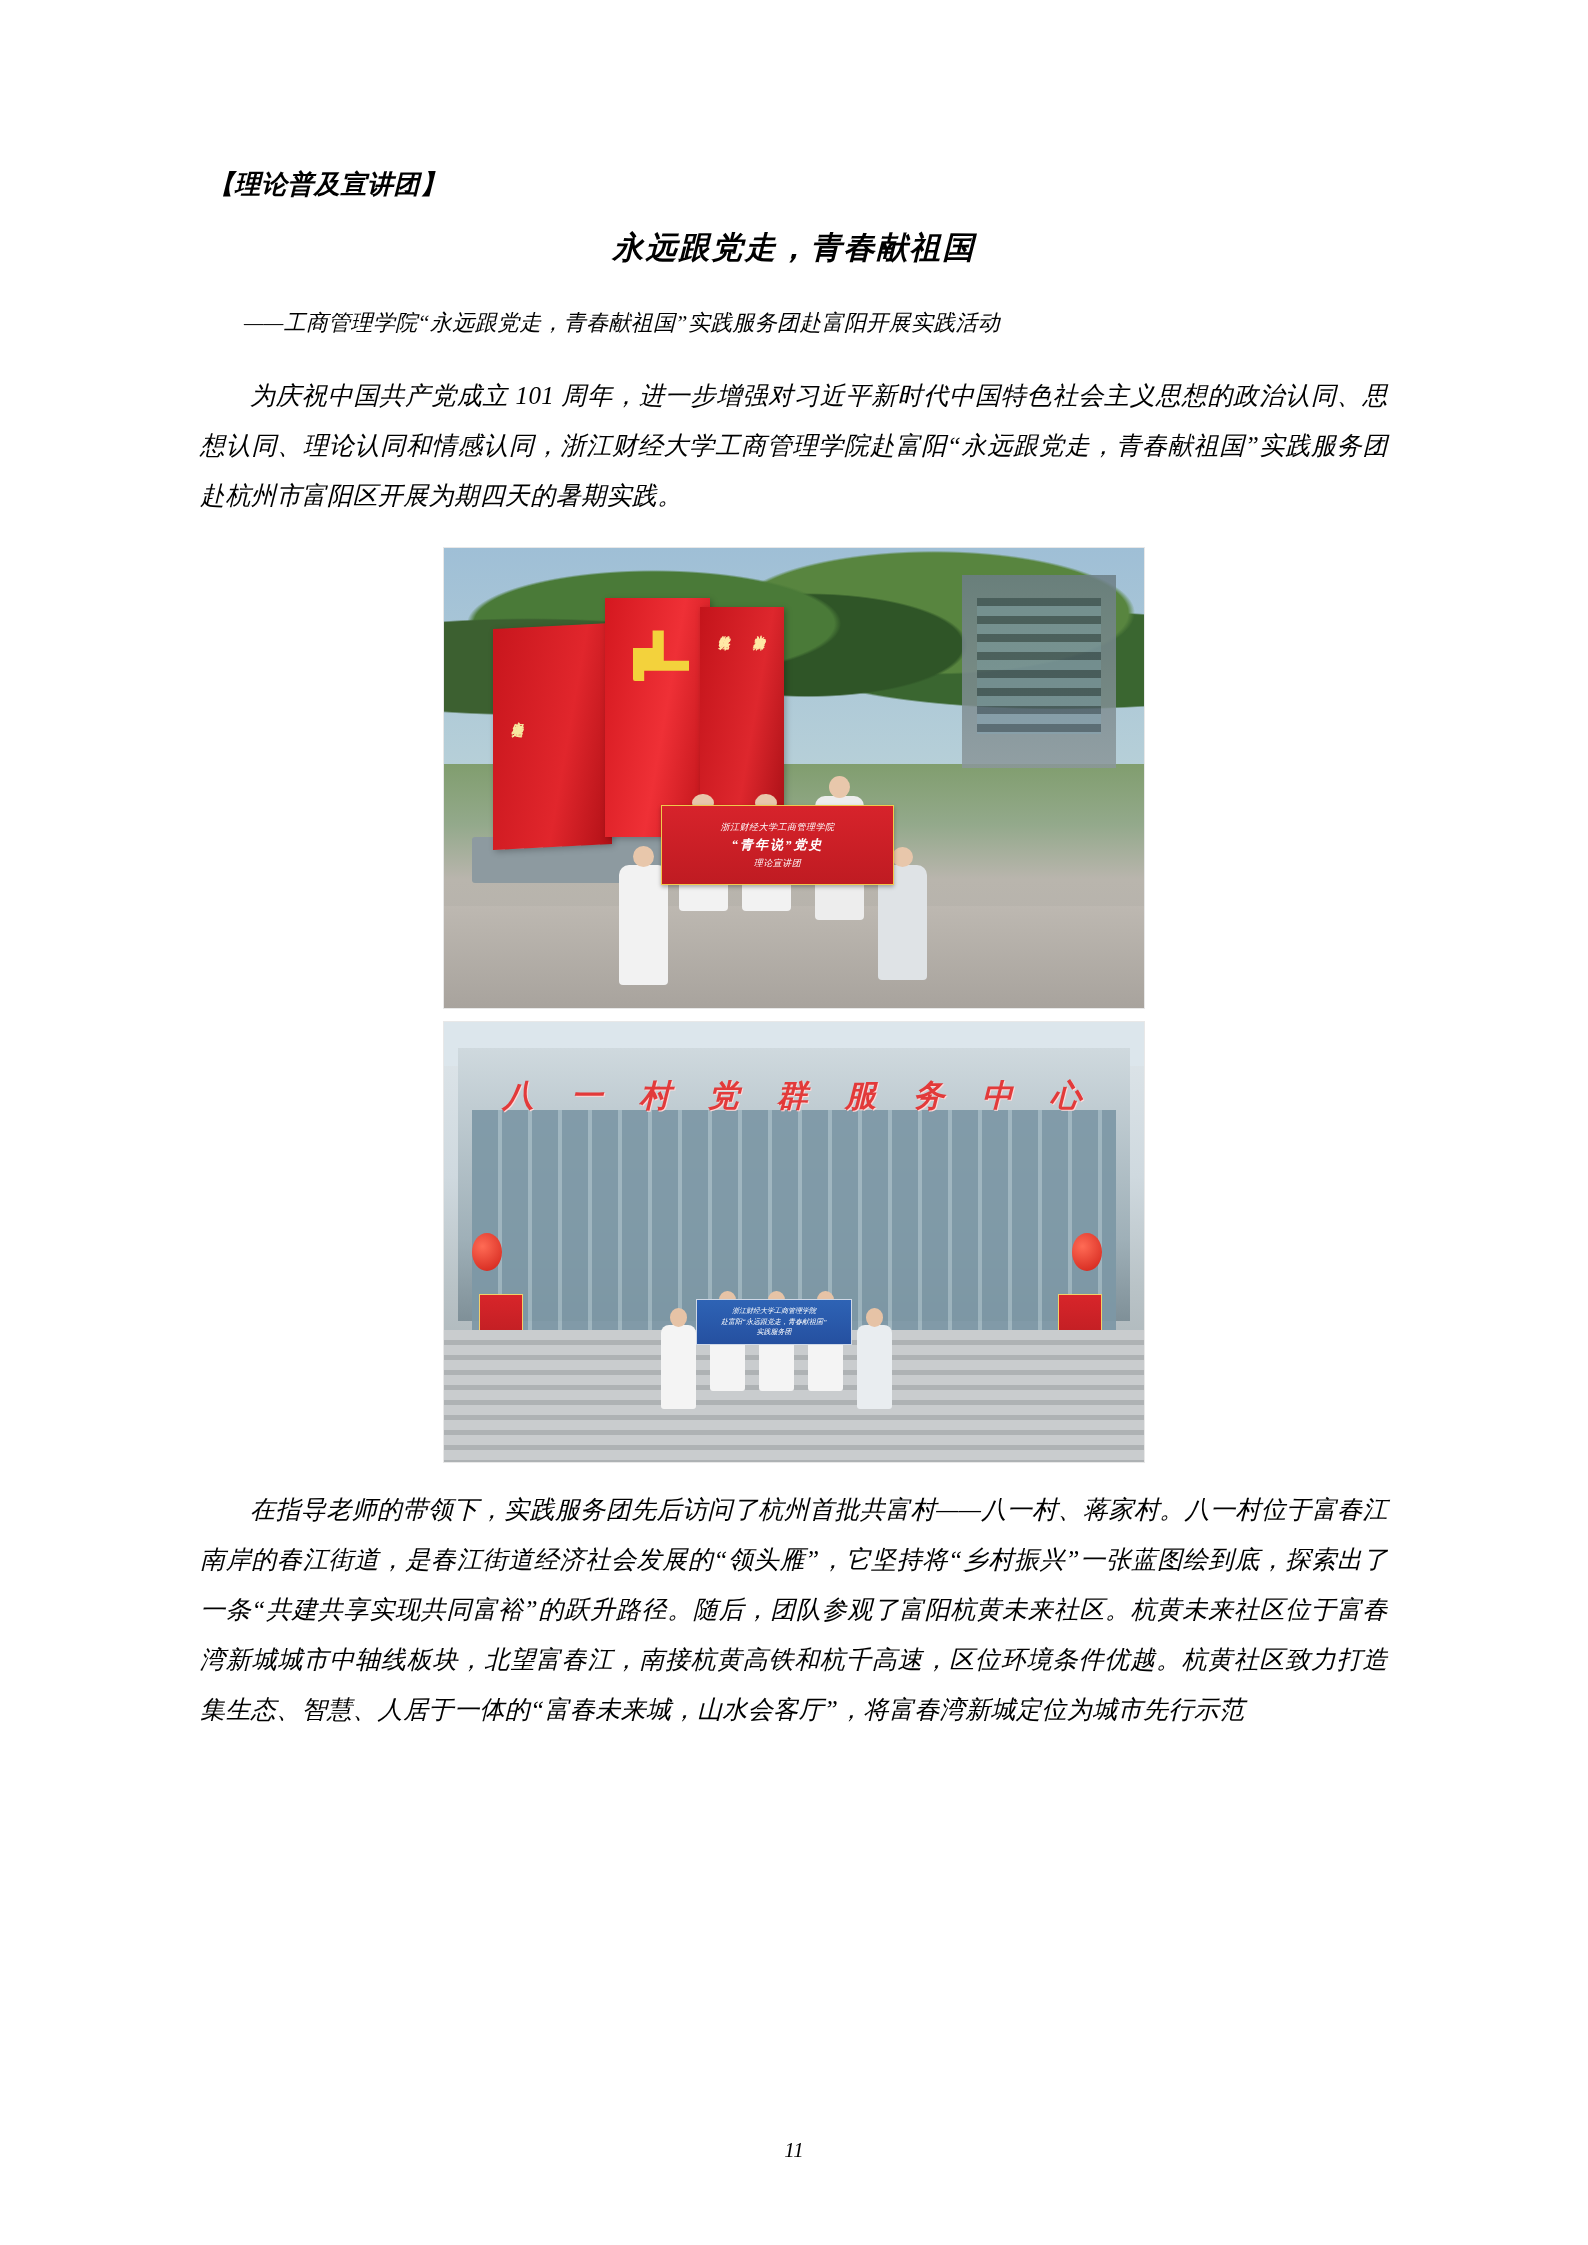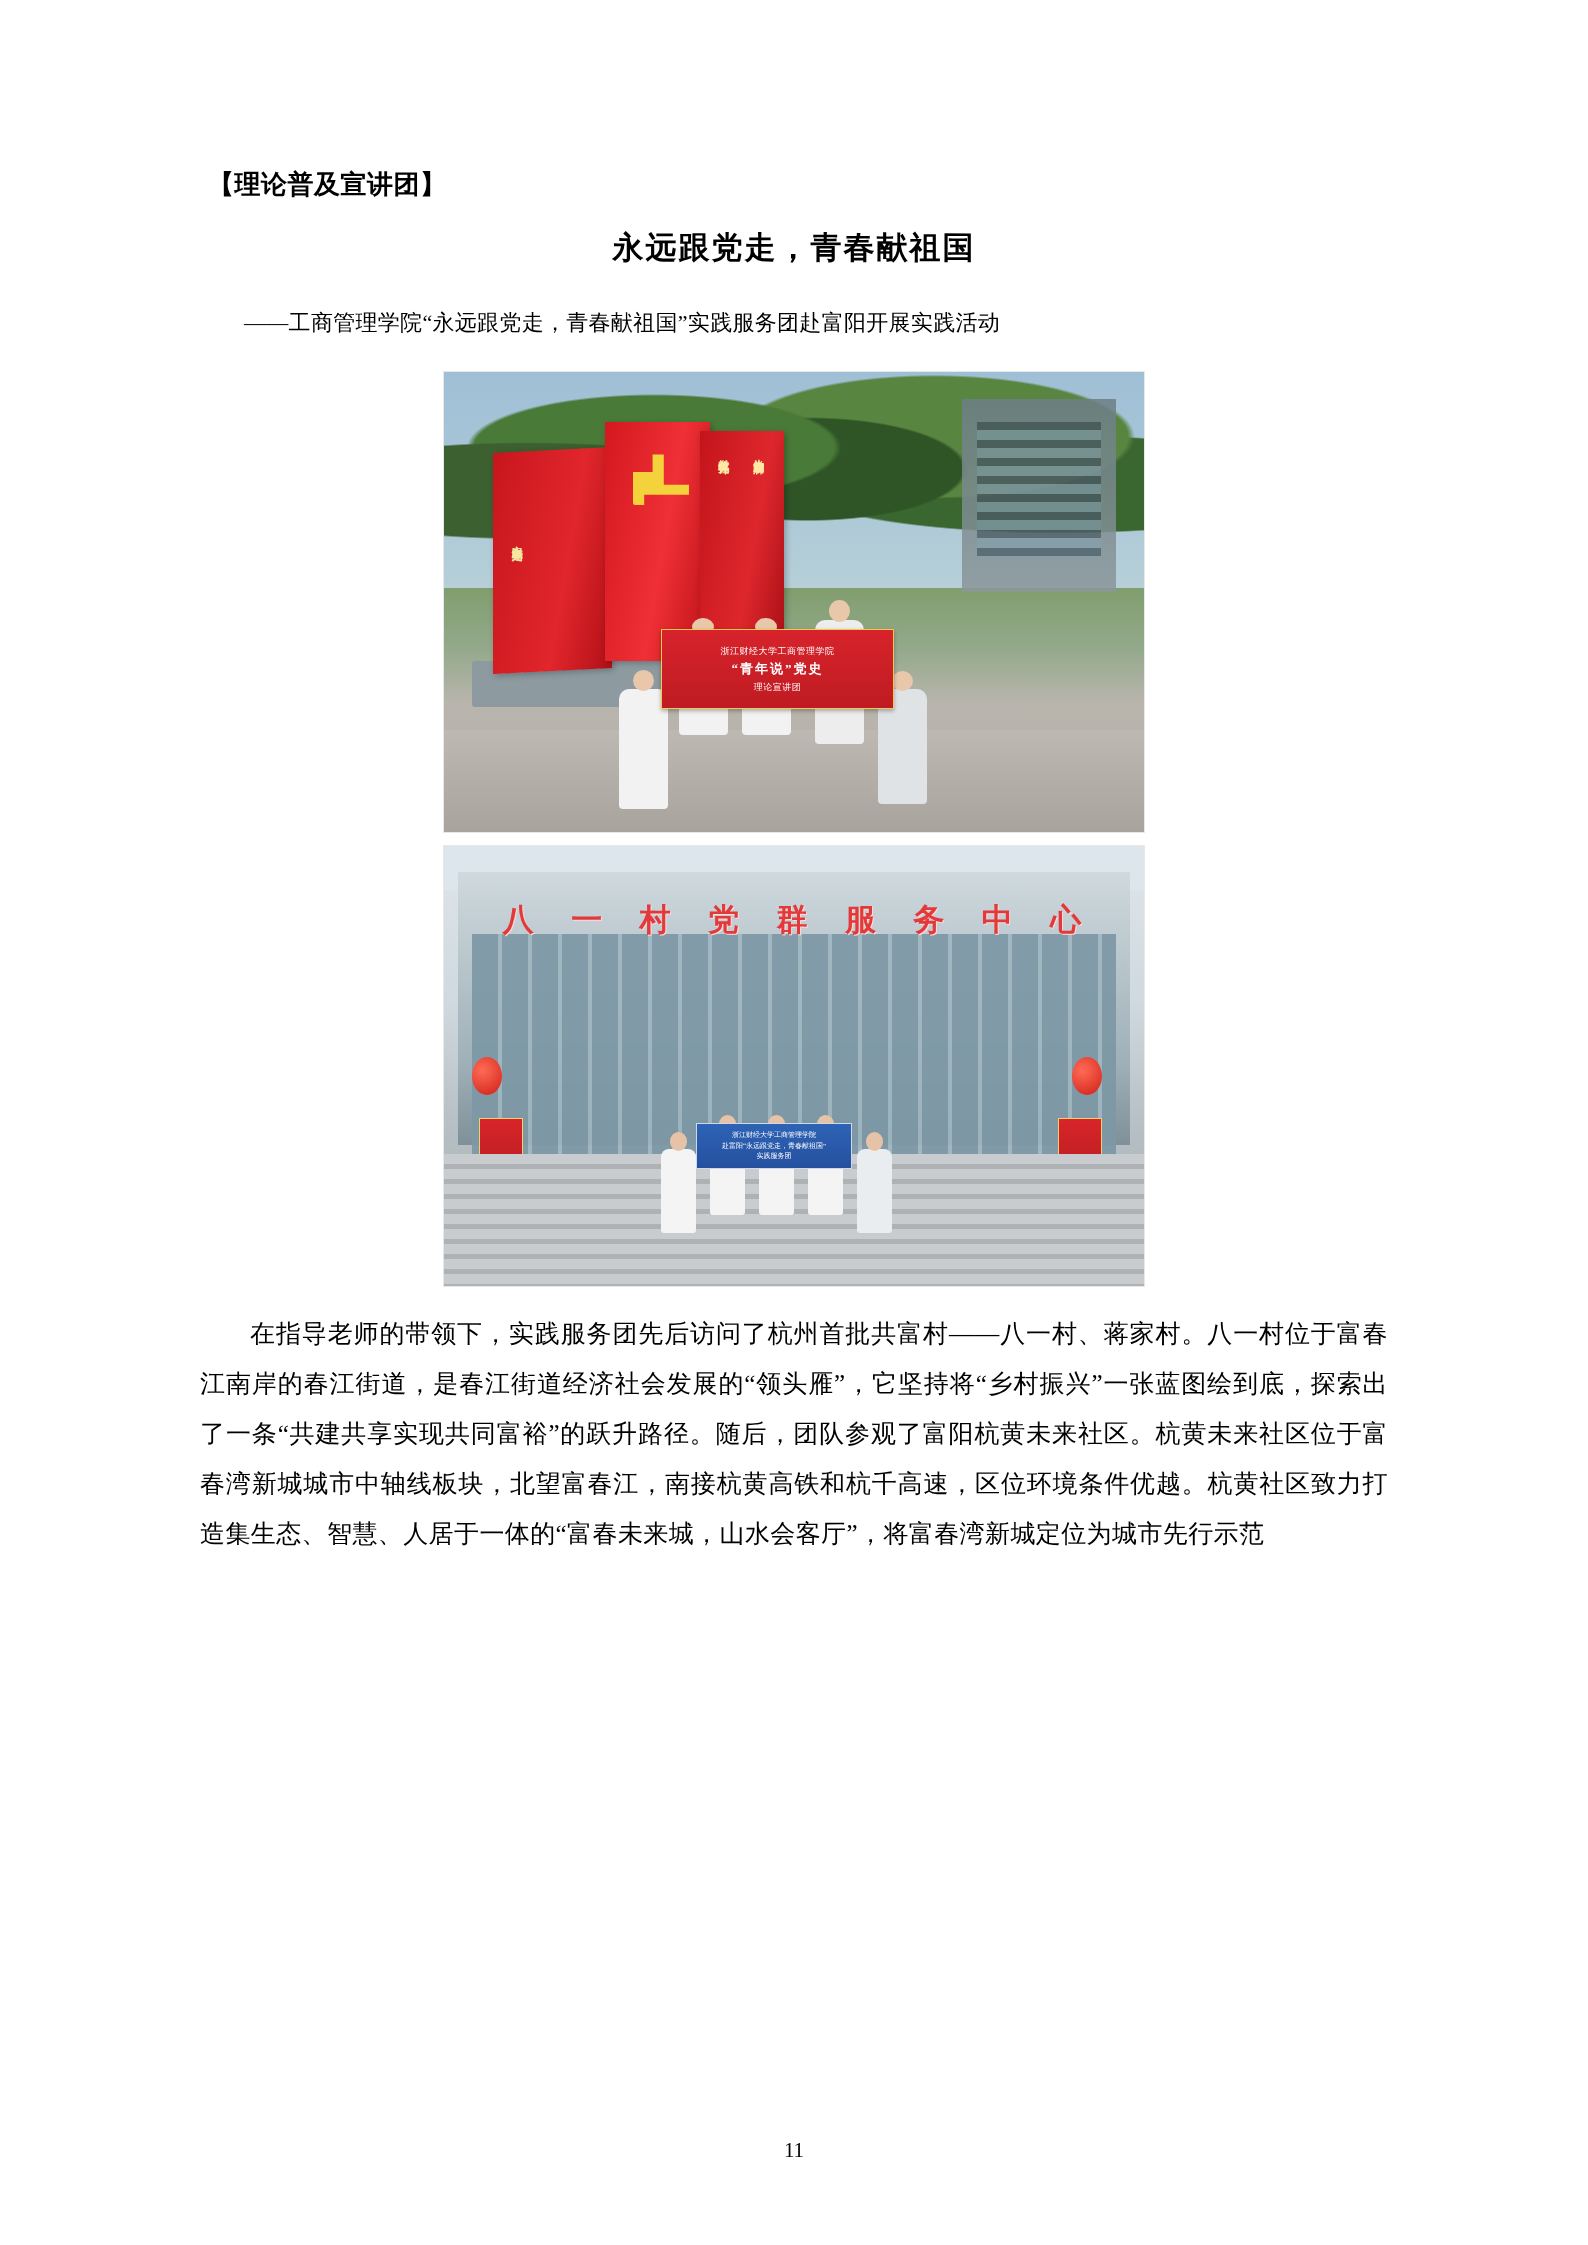--- a/index.html
+++ b/index.html
@@ -12,20 +12,21 @@
     color: #000000;
   }
   .page {
     position: relative;
     width: 1588px;
     height: 2245px;
     margin: 0 auto;
     background: #ffffff;
     box-sizing: border-box;
     padding: 165px 200px 0 200px;
+    font-style: italic;
   }
   .bracket-line {
     font-size: 26px;
     line-height: 1.5;
     letter-spacing: 0.5px;
     margin: 0 0 22px 8px;
     font-weight: 600;
   }
   .doc-title {
     text-align: center;
@@ -224,20 +225,21 @@
 <body>
 
 <div class="page">
 
   <div class="bracket-line">【理论普及宣讲团】</div>
 
   <h1 class="doc-title">永远跟党走，青春献祖国</h1>
 
   <div class="subtitle">——工商管理学院“永远跟党走，青春献祖国”实践服务团赴富阳开展实践活动</div>
 
+  <p class="para">为庆祝中国共产党成立 101 周年，进一步增强对习近平新时代中国特色社会主义思想的政治认同、思想认同、理论认同和情感认同，浙江财经大学工商管理学院赴富阳“永远跟党走，青春献祖国”实践服务团赴杭州市富阳区开展为期四天的暑期实践。</p>
 
   <div class="figure-block">
     <div class="figure fig1">
       <div class="f1-trees"></div>
       <div class="f1-building"></div>
       <div class="f1-flagbase"></div>
       <div class="f1-flag-a"></div>
       <div class="f1-flag-b"></div>
       <div class="f1-flag-c"></div>
       <div class="f1-emblem"></div>

